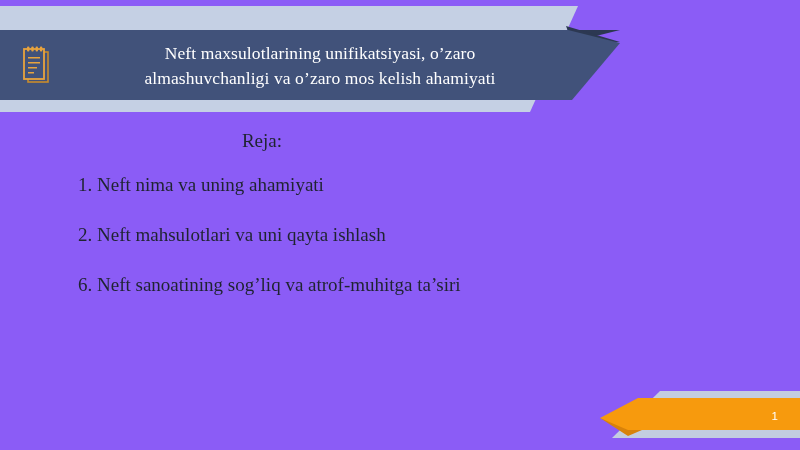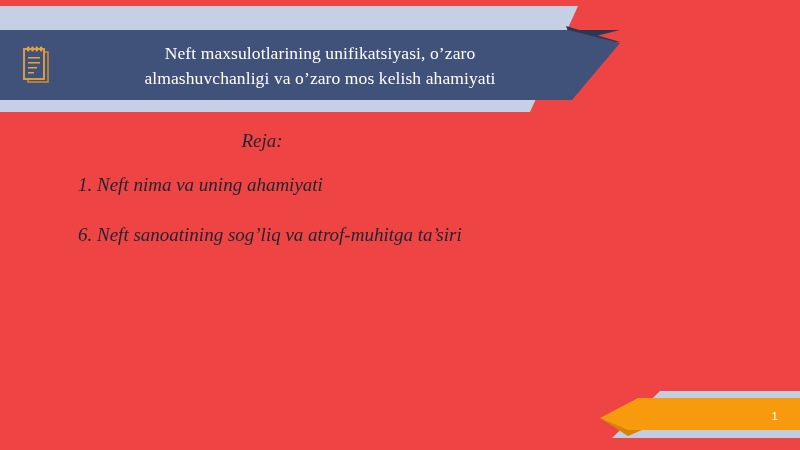--- a/index.html
+++ b/index.html
@@ -5,21 +5,21 @@
   html, body {
     margin: 0;
     padding: 0;
     background: #ffffff;
   }
   #slide {
     position: relative;
     width: 800px;
     height: 450px;
     overflow: hidden;
-    background: #ef4444;
+    background: #8b5cf6;
     font-family: "Liberation Serif", "DejaVu Serif", serif;
   }
 
   
   .header-shapes {
     position: absolute;
     left: 0;
     top: 0;
     width: 800px;
     height: 130px;
@@ -57,21 +57,20 @@
   }
   #notepad-icon svg { display: block; }
 
   
   #body-area {
     position: absolute;
     left: 0;
     top: 128px;
     width: 644px;
     color: #1f2430;
-    font-style: italic;
   }
   #reja-heading {
     text-align: center;
     font-size: 19px;
     line-height: 26px;
     margin-left: -120px;
   }
   #agenda-list {
     margin: 18px 0 8px 78px;
     padding: 0;
@@ -142,20 +141,21 @@
 
   <div id="title-block">
     <span class="tline">Neft maxsulotlarining unifikatsiyasi, o’zaro</span>
     <span class="tline">almashuvchanligi va o’zaro mos kelish ahamiyati</span>
   </div>
 
   <div id="body-area">
     <div id="reja-heading">Reja:</div>
     <ul id="agenda-list">
       <li>1. Neft nima va uning ahamiyati</li>
+      <li>2. Neft mahsulotlari va uni qayta ishlash</li>
       <li>6. Neft sanoatining sog’liq va atrof-muhitga ta’siri</li>
     </ul>
   </div>
 
   <div class="footer-shapes">
     <svg width="210" height="70" viewBox="0 0 210 70" xmlns="http://www.w3.org/2000/svg">
 
       <polygon points="70,11 210,11 210,58 22,58" fill="#c3cde0"></polygon>
 
       <polygon points="10,38 52,50 38,56" fill="#d8820a"></polygon>

